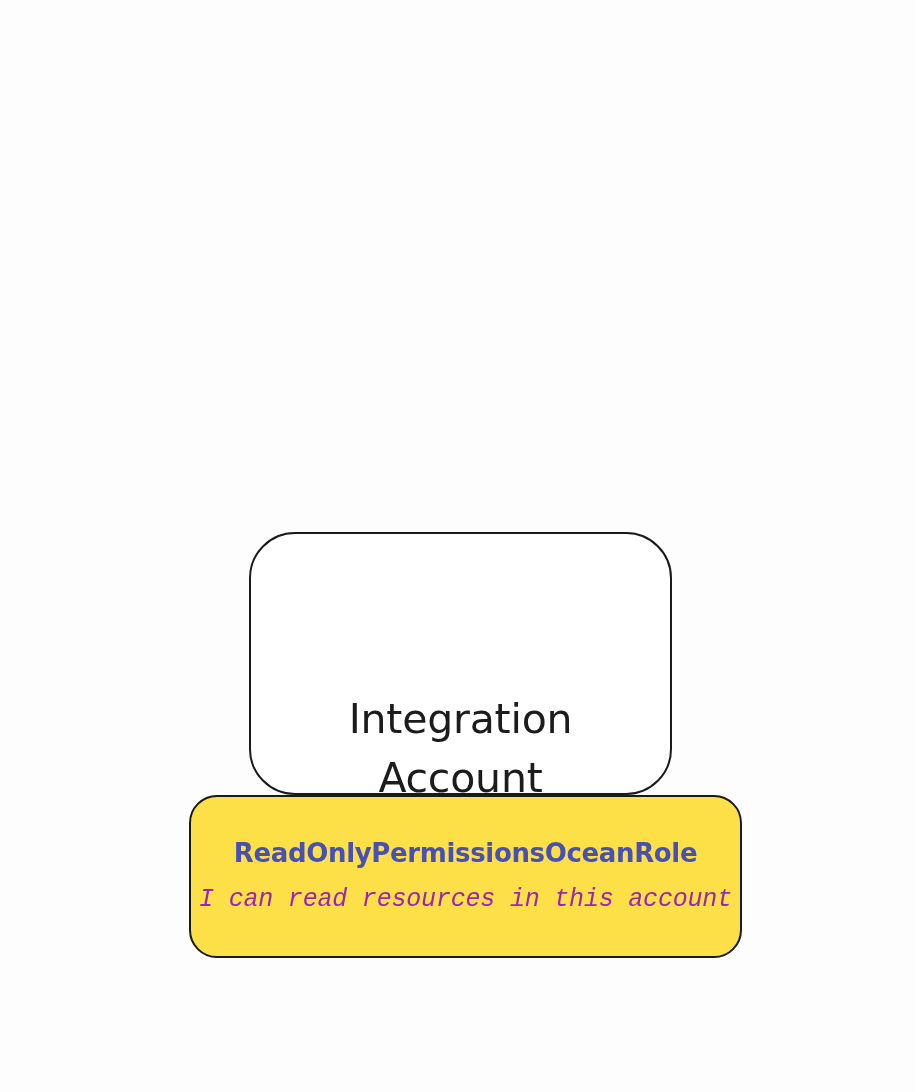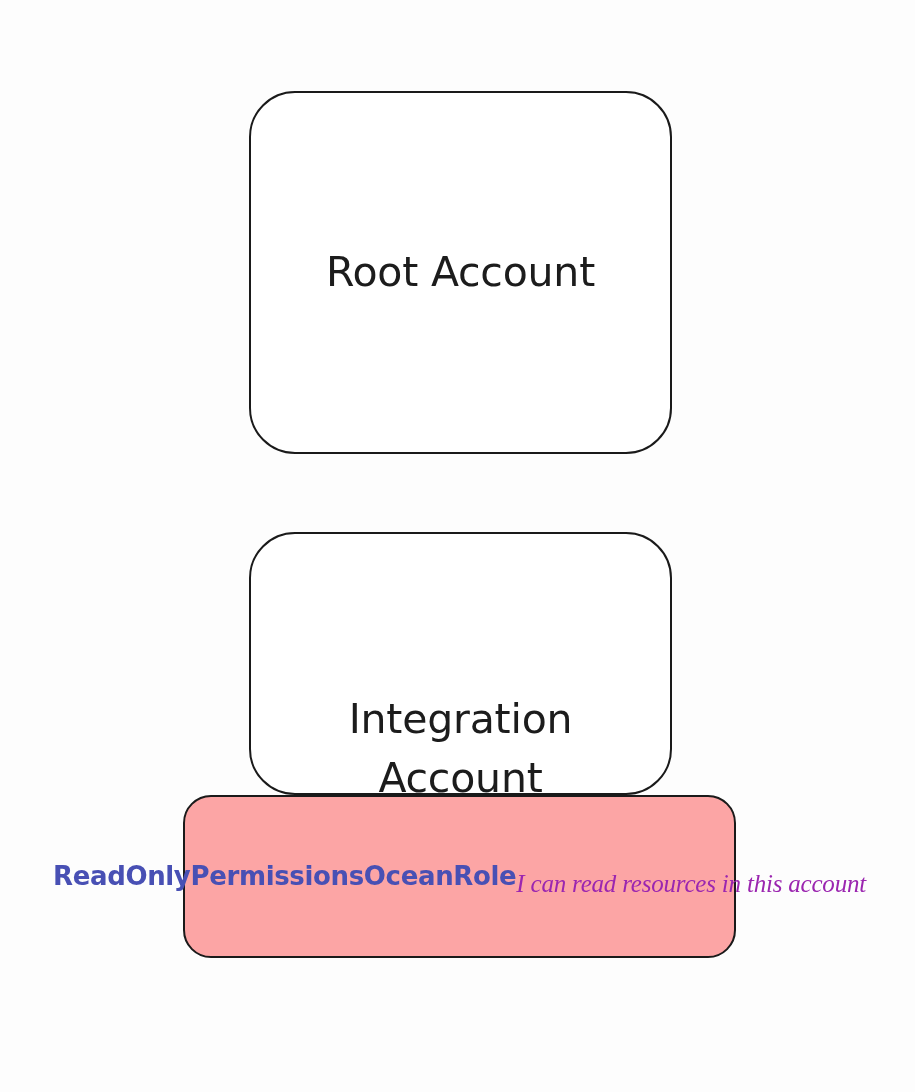--- a/index.html
+++ b/index.html
@@ -64,66 +64,63 @@
   }
   #integration-account-box .account-label {
     max-width: 300px;
     margin-top: 48px;
   }
 
   
   #role-box {
     position: absolute;
     box-sizing: border-box;
-    left: 183px;
+    left: 189px;
     top: 795px;
     width: 553px;
     height: 163px;
-    background: #fca5a5;
+    background: #fde047;
     border: 2px solid #1a1a1a;
     border-radius: 28px;
     display: flex;
-    flex-direction: row;
+    flex-direction: column;
     align-items: center;
     justify-content: center;
     z-index: 5;
   }
 
   .role-title {
     font-family: "DejaVu Sans", sans-serif;
     font-size: 26px;
     font-weight: 700;
     color: #4850b4;
     letter-spacing: -0.35px;
     line-height: 1.18;
     text-align: center;
     white-space: nowrap;
   }
 
   .role-desc {
-    font-family: Liberation Serif, serif;
+    font-family: Liberation Mono, monospace;
     font-size: 25px;
     font-style: italic;
     font-weight: 400;
     color: #9b26b0;
     letter-spacing: -0.2px;
     line-height: 1.22;
     text-align: center;
     margin-top: 16px;
     white-space: nowrap;
   }
 </style>
 </head>
 <body>
 
 <div id="canvas">
 
-  <div class="account-box" id="root-account-box">
-    <div class="account-label">Root Account</div>
-  </div>
 
   <div class="account-box" id="integration-account-box">
     <div class="account-label">Integration
 Account</div>
   </div>
 
   <div id="role-box">
     <div class="role-title">ReadOnlyPermissionsOceanRole</div>
     <div class="role-desc">I can read resources in this account</div>
   </div>

